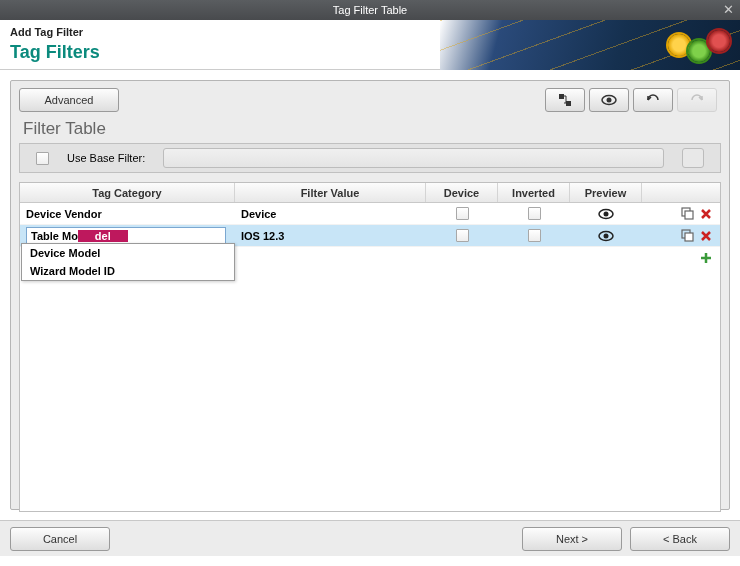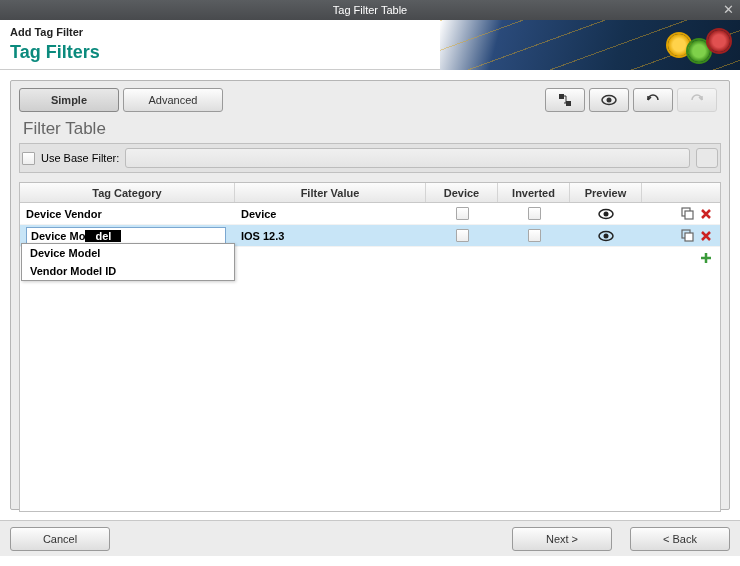--- a/index.html
+++ b/index.html
@@ -26,21 +26,21 @@
 .body-area { margin: 10px; border: 1px solid #b5b5b5; border-radius: 2px; height: 430px; background: #ececec; padding: 6px 8px 8px 8px; position: relative; }
 
 .toolbar { display: flex; align-items: center; height: 26px; margin-bottom: 6px; }
 .tb-btn { height: 24px; border: 1px solid #9a9a9a; border-radius: 3px; background: linear-gradient(to bottom, #fdfdfd, #dedede); display: flex; align-items: center; justify-content: center; margin-right: 4px; min-width: 40px; }
 .tb-btn.wide { width: 100px; font-size: 11px; color: #333; }
 .tb-btn.active { background: linear-gradient(to bottom, #e8e8e8, #cfcfcf); border-color: #888; font-weight: bold; }
 .tb-btn.disabled { opacity: 0.5; border-color: #bbb; }
 .toolbar .spacer { flex: 1; }
 
 .ft-label { color: #666; font-size: 17px; margin: 4px 0 4px 4px; }
-.basefilter { display: flex; align-items: center; background: #e2e2e2; border: 1px solid #c0c0c0; padding: 4px 2px; gap: 6px; }
+.basefilter { display: flex; align-items: center; background: #e2e2e2; border: 1px solid #c0c0c0; padding: 4px 16px; gap: 18px; }
 .basefilter .bf-input { flex: 1; height: 20px; border: 1px solid #bcbcbc; border-radius: 3px; background: linear-gradient(to bottom, #f0f0f0, #e4e4e4); }
 .basefilter .bf-sel { width: 22px; height: 20px; border: 1px solid #bcbcbc; border-radius: 3px; background: #e8e8e8; }
 
 .grid { border: 1px solid #bfbfbf; background: #fff; height: 330px; margin-top: 9px; position: relative; overflow: hidden; font-weight: bold; }
 .grid-head { display: flex; height: 20px; background: linear-gradient(to bottom, #fcfcfc, #e8e8e8); border-bottom: 1px solid #c8c8c8; }
 .gc { border-right: 1px solid #d4d4d4; display: flex; align-items: center; justify-content: center; color: #333; }
 .c-cat { width: 215px; }
 .c-val { width: 191px; }
 .c-regex { width: 72px; }
 .c-inv { width: 72px; }
@@ -53,28 +53,28 @@
 .grid-row .c-cat { width: 215px; }
 .grid-row .c-val { width: 191px; }
 .grid-row .c-regex { width: 72px; justify-content: center; }
 .grid-row .c-inv { width: 72px; justify-content: center; }
 .grid-row .c-prev { width: 72px; justify-content: center; }
 .grid-row .c-act { flex: 1; justify-content: flex-end; gap: 6px; padding-right: 8px; }
 
 .chk { width: 13px; height: 13px; border: 1px solid #a8a8a8; background: linear-gradient(to bottom,#fff,#eee); border-radius: 1px; }
 .editbox { width: 200px; height: 18px; border: 1px solid #7ba7d0; background: #fff; padding: 0 4px; display: flex; align-items: center; position: relative; }
 .editbox .pre { color: #000; }
-.editbox .sel { background: #000000; color: #fff; padding: 0 10px; }
+.editbox .sel { background: #be185d; color: #fff; padding: 0 17px; }
 
 .dropdown { position: absolute; top: 60px; left: 1px; width: 214px; background: #fff; border: 1px solid #9a9a9a; box-shadow: 1px 1px 3px rgba(0,0,0,0.2); z-index: 10; }
 .dropdown .opt { padding: 3px 8px; cursor: pointer; }
 
 .icon-btn { cursor: pointer; display:inline-flex; align-items:center; justify-content:center; }
 
-.footer { height: 36px; border-top: 1px solid #c8c8c8; background: #ececec; display: flex; align-items: center; padding: 0 10px; gap: 18px; }
+.footer { height: 36px; border-top: 1px solid #c8c8c8; background: #ececec; display: flex; align-items: center; padding: 0 10px; gap: 8px; }
 .footer .spacer { flex: 1; }
 .footer .fbtn { width: 100px; height: 24px; border: 1px solid #9a9a9a; border-radius: 3px; background: linear-gradient(to bottom, #fdfdfd, #dedede); display: flex; align-items: center; justify-content: center; color: #333; }
 
 svg { display: block; }
 </style>
 </head>
 <body>
 
 <div class="titlebar">
   <span class="title">Tag Filter Table</span>
@@ -88,23 +88,20 @@
     <div class="gears">
       <div class="gear-y"></div>
       <div class="gear-g"></div>
       <div class="gear-r"></div>
     </div>
   </div>
 </div>
 
 <div class="body-area">
   <div class="toolbar">
-    <div class="tb-btn wide active">
-        <span>Simple</span>
-      </div>
     <div class="tb-btn wide">
         <span>Advanced</span>
       </div>
     <div class="spacer"></div>
     <div class="tb-btn">
       <svg width="14" height="14" viewBox="0 0 14 14">
           <rect x="1" y="1" width="5" height="5" fill="#333"></rect>
           <rect x="8" y="8" width="5" height="5" fill="#333"></rect>
           <path d="M6 3 L8 3 L8 10 L6 10" fill="none" stroke="#333" stroke-width="1"></path>
         </svg>
@@ -176,21 +173,21 @@
           <svg width="12" height="12" viewBox="0 0 12 12">
               <path d="M2 2 L10 10 M10 2 L2 10" stroke="#cc2222" stroke-width="2.5"></path>
             </svg>
         </span>
       </div>
     </div>
 
     <div class="grid-row selected">
       <div class="cell c-cat">
         <div class="editbox">
-          <span class="pre">Device Mo</span>
+          <span class="pre">Table Mo</span>
             <span class="sel">del</span>
         </div>
       </div>
       <div class="cell c-val">IOS 12.3</div>
       <div class="cell c-regex">
           <div class="chk"></div>
         </div>
       <div class="cell c-inv">
           <div class="chk"></div>
         </div>
@@ -227,21 +224,21 @@
         <span class="icon-btn">
           <svg width="12" height="12" viewBox="0 0 12 12">
               <path d="M6 1 L6 11 M1 6 L11 6" stroke="#3a9a3a" stroke-width="2.5"></path>
             </svg>
         </span>
       </div>
     </div>
 
     <div class="dropdown">
       <div class="opt">Device Model</div>
-      <div class="opt">Vendor Model ID</div>
+      <div class="opt">Wizard Model ID</div>
     </div>
   </div>
 </div>
 
 <div class="footer">
   <div class="fbtn">
       <span>Cancel</span>
     </div>
   <div class="spacer"></div>
   <div class="fbtn">

